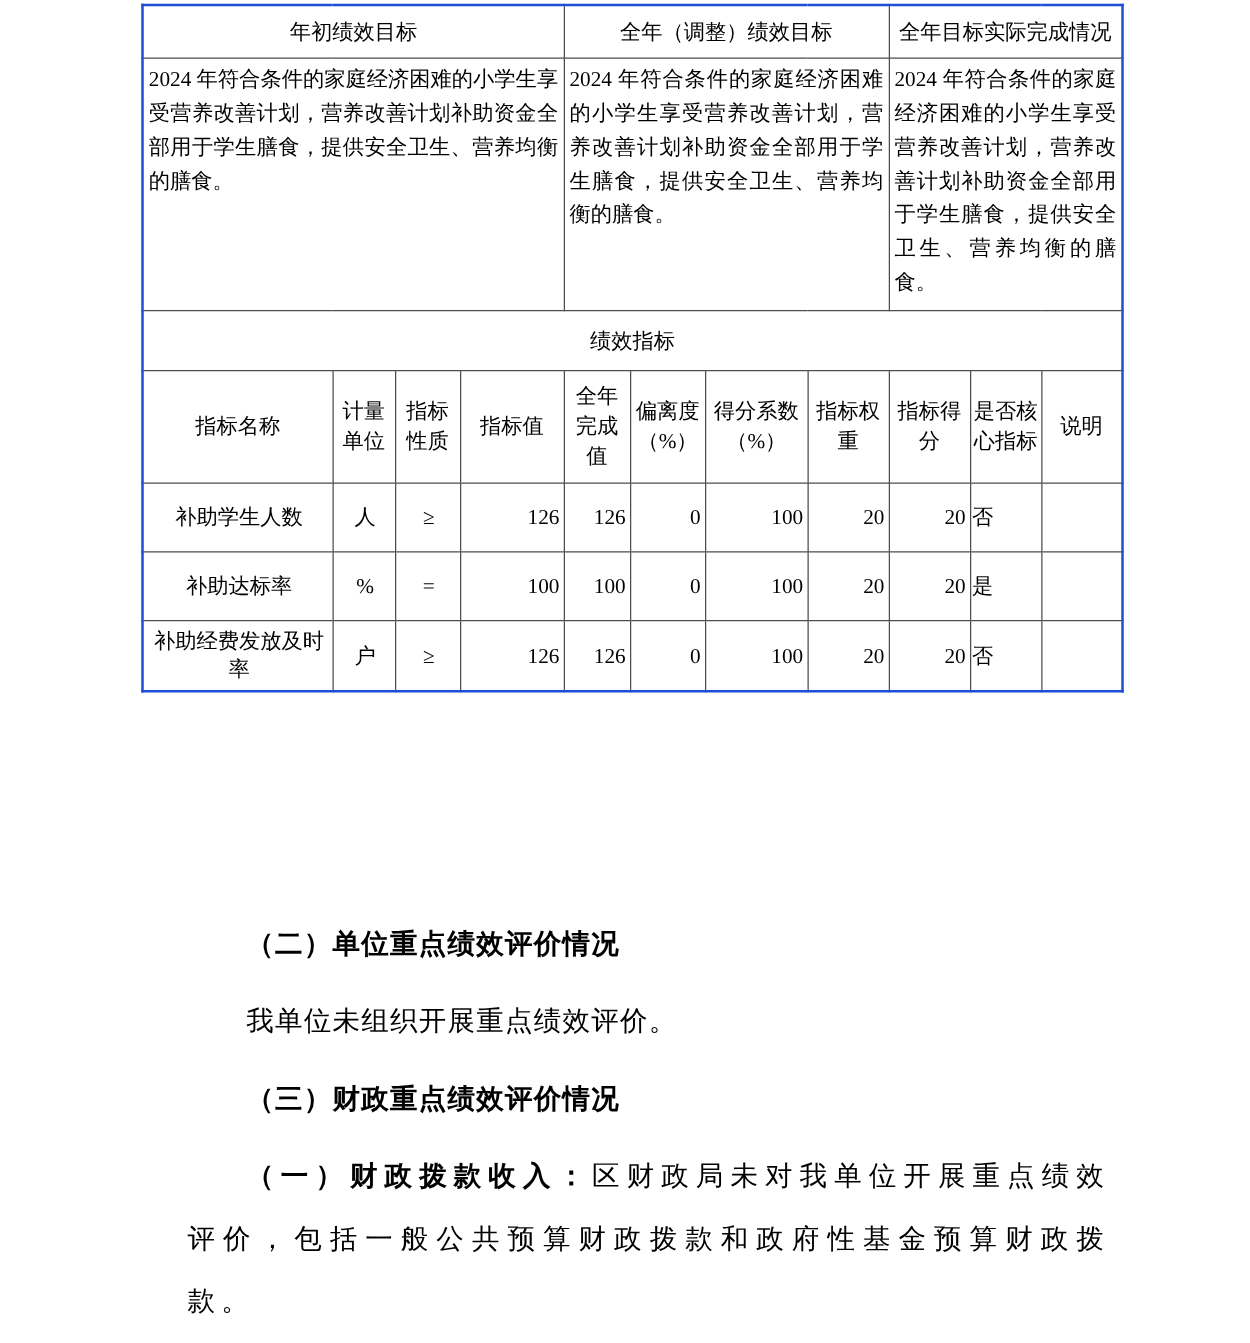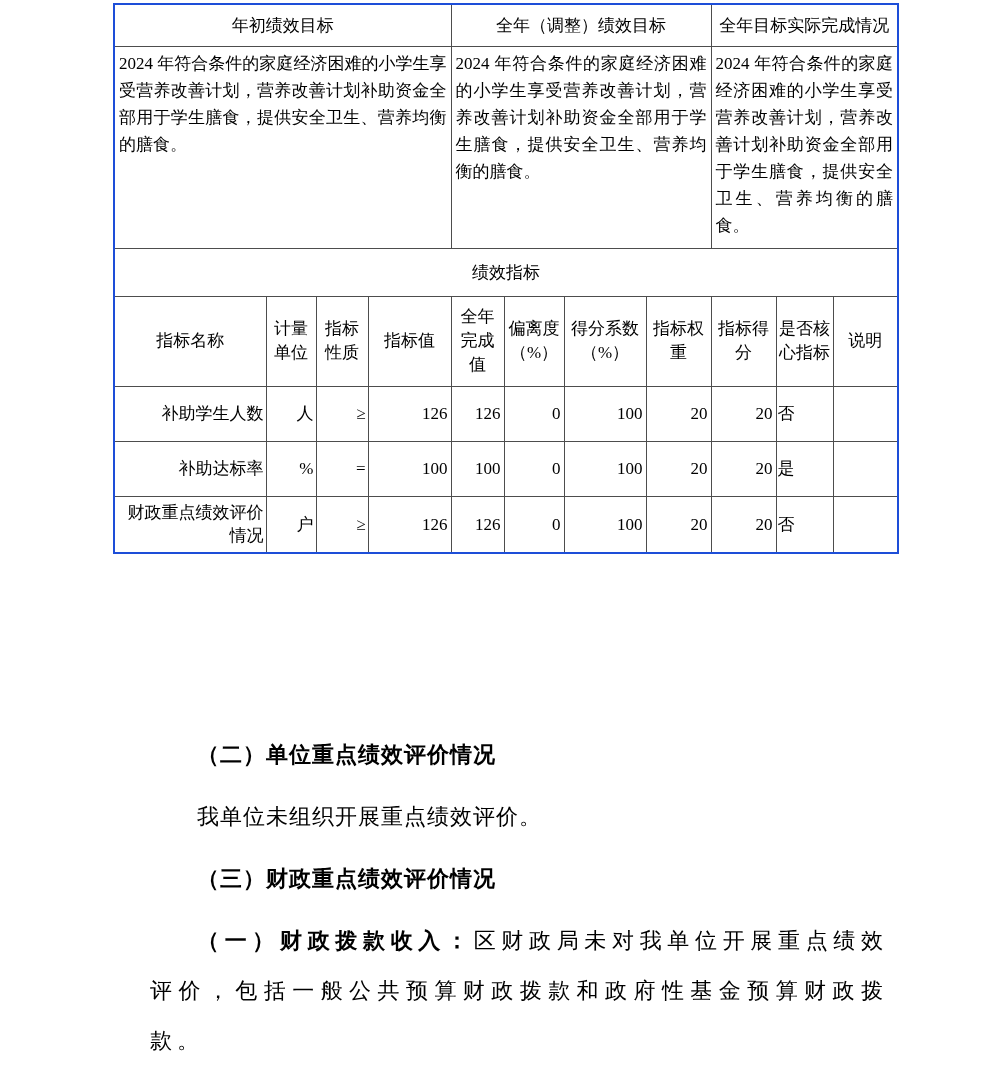--- a/index.html
+++ b/index.html
@@ -52,21 +52,21 @@
     text-align: center;
     vertical-align: middle;
     line-height: 24px;
     padding: 2px 1px;
   }
   tr.r-data td {
     height: 55px;
     vertical-align: middle;
     line-height: 23px;
   }
-  tr.r-data td.c-text  { text-align: right;  padding: 2px 2px 2px 4px; }
+  tr.r-data td.c-text  { text-align: center;  padding: 2px 2px 2px 4px; }
   tr.r-data td.c-num   { text-align: right; padding: 2px 3px 2px 1px; margin-left: 41px; }
   tr.r-data td.c-core  { text-align: left;  padding: 2px 1px 2px 1px; }
   tr.r-data td.c-note  { padding: 2px; }
 
   
   .content {
     position: absolute;
     left: 138px;
     top: 718px;
     width: 762px;
@@ -160,21 +160,21 @@
         <td class="c-num">100</td>
         <td class="c-num">100</td>
         <td class="c-num">0</td>
         <td class="c-num">100</td>
         <td class="c-num">20</td>
         <td class="c-num">20</td>
         <td class="c-core">是</td>
         <td class="c-note"></td>
       </tr>
       <tr class="r-data" style="height:57px">
-        <td class="c-text">财政重点绩效评价情况</td>
+        <td class="c-text">补助经费发放及时率</td>
         <td class="c-text">户</td>
         <td class="c-text">≥</td>
         <td class="c-num">126</td>
         <td class="c-num">126</td>
         <td class="c-num">0</td>
         <td class="c-num">100</td>
         <td class="c-num">20</td>
         <td class="c-num">20</td>
         <td class="c-core">否</td>
         <td class="c-note"></td>

